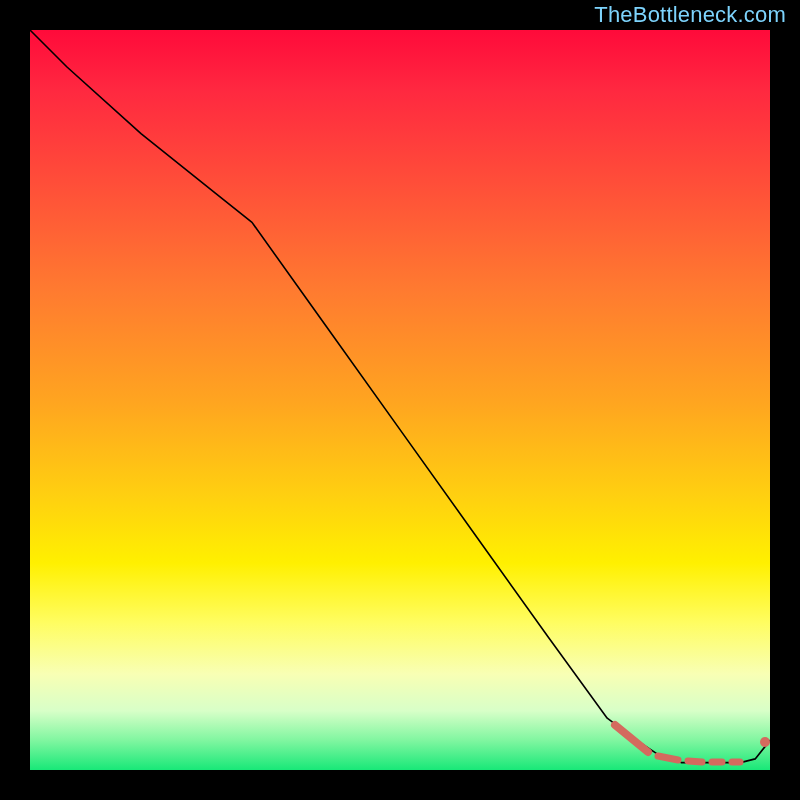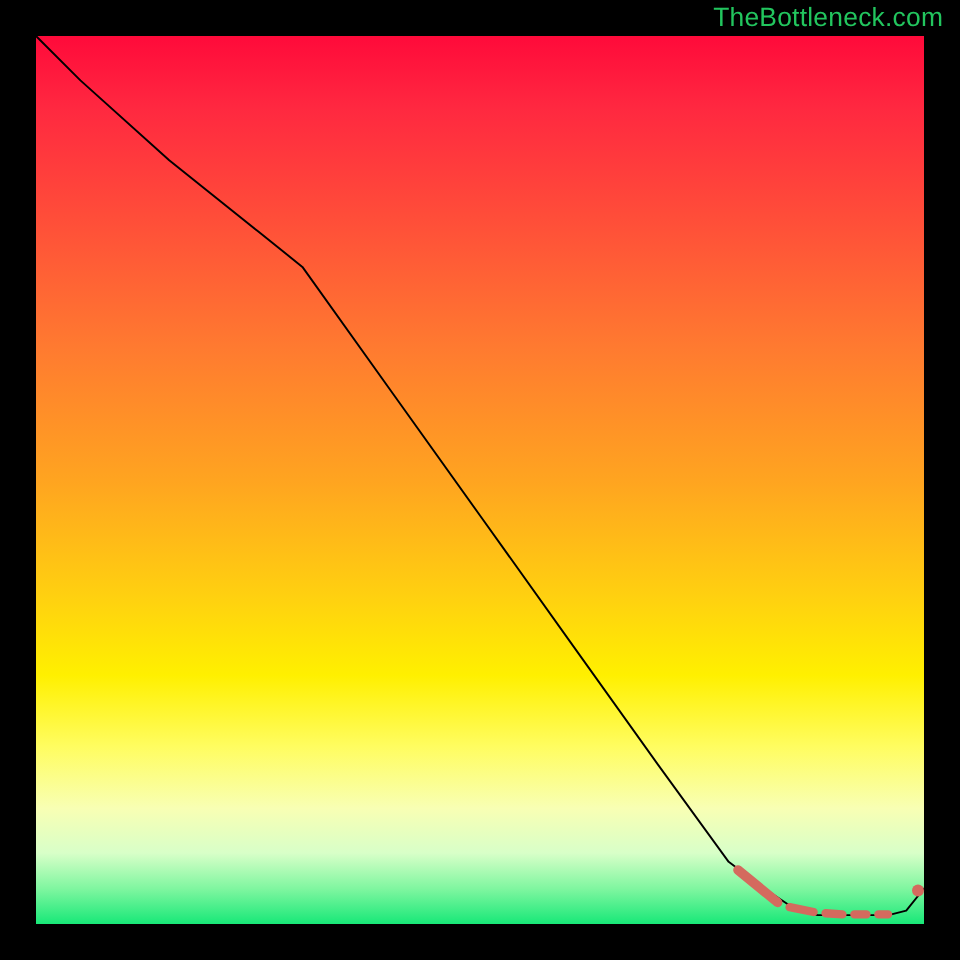--- a/index.html
+++ b/index.html
@@ -14,21 +14,21 @@
   .frame {
     position: relative;
     width: 800px;
     height: 800px;
     background: #000;
   }
   .watermark {
     position: absolute;
     top: 2px;
     right: 14px;
-    color: #22c55e;
+    color: #7dd3fc;
     font-size: 22px;
     font-weight: 500;
     letter-spacing: 0.2px;
     user-select: none;
   }
   .plot {
     position: absolute;
     left: 30px;
     top: 30px;
     width: 740px;

